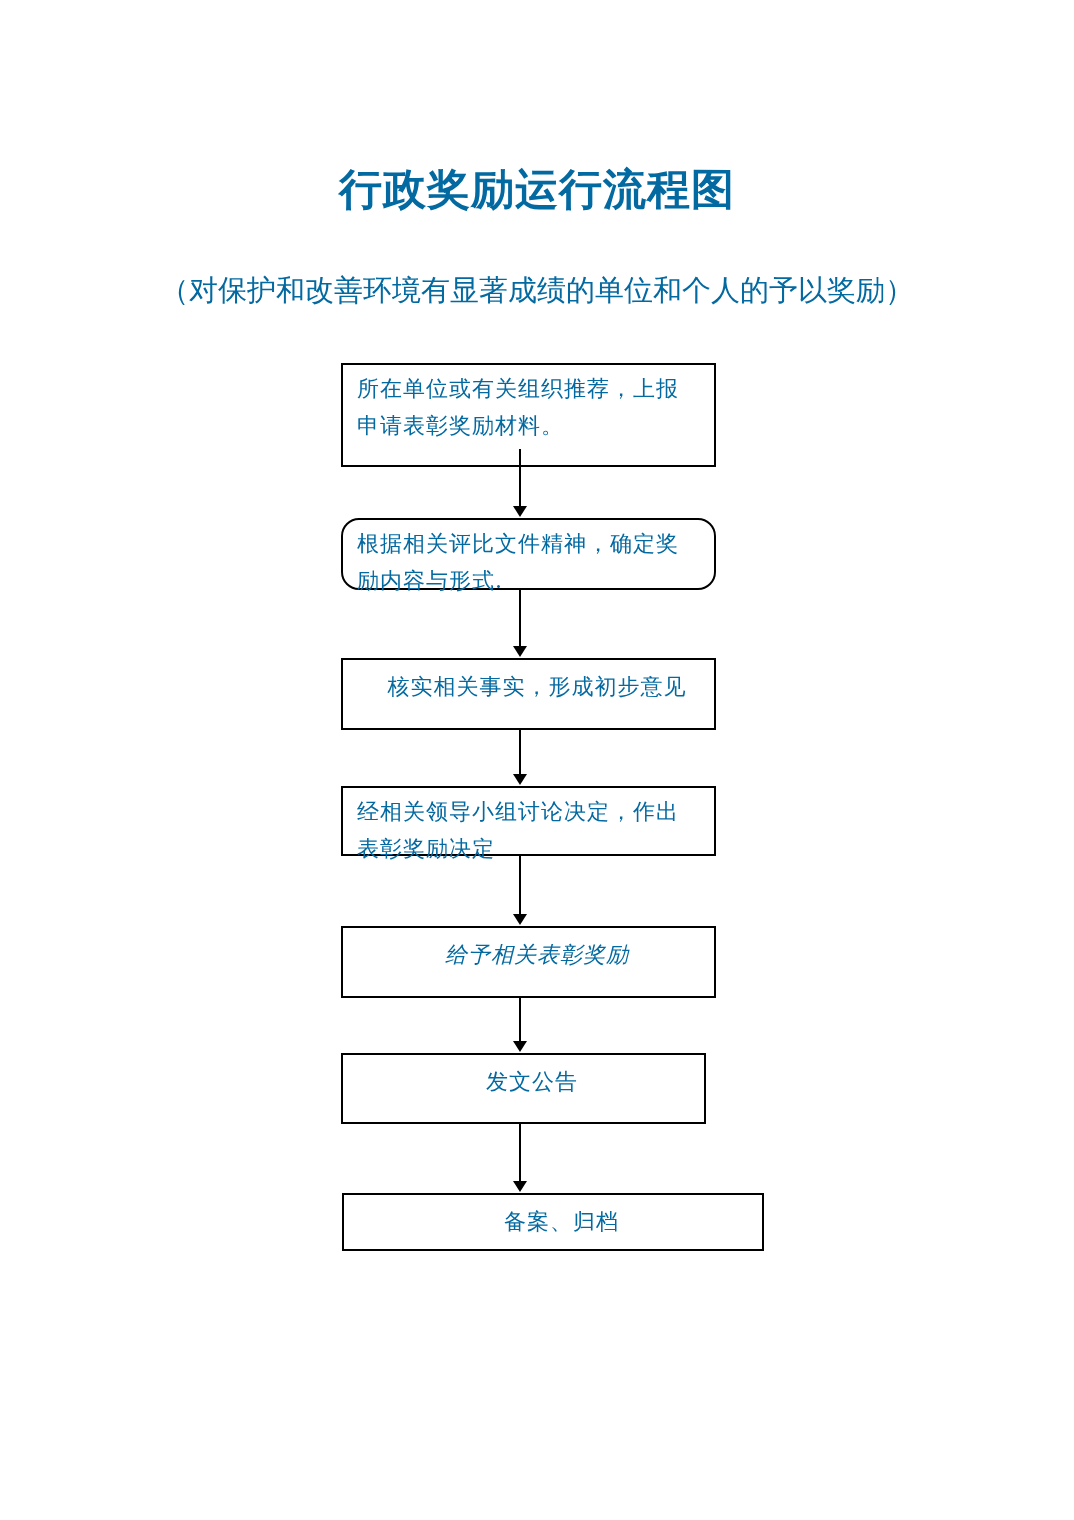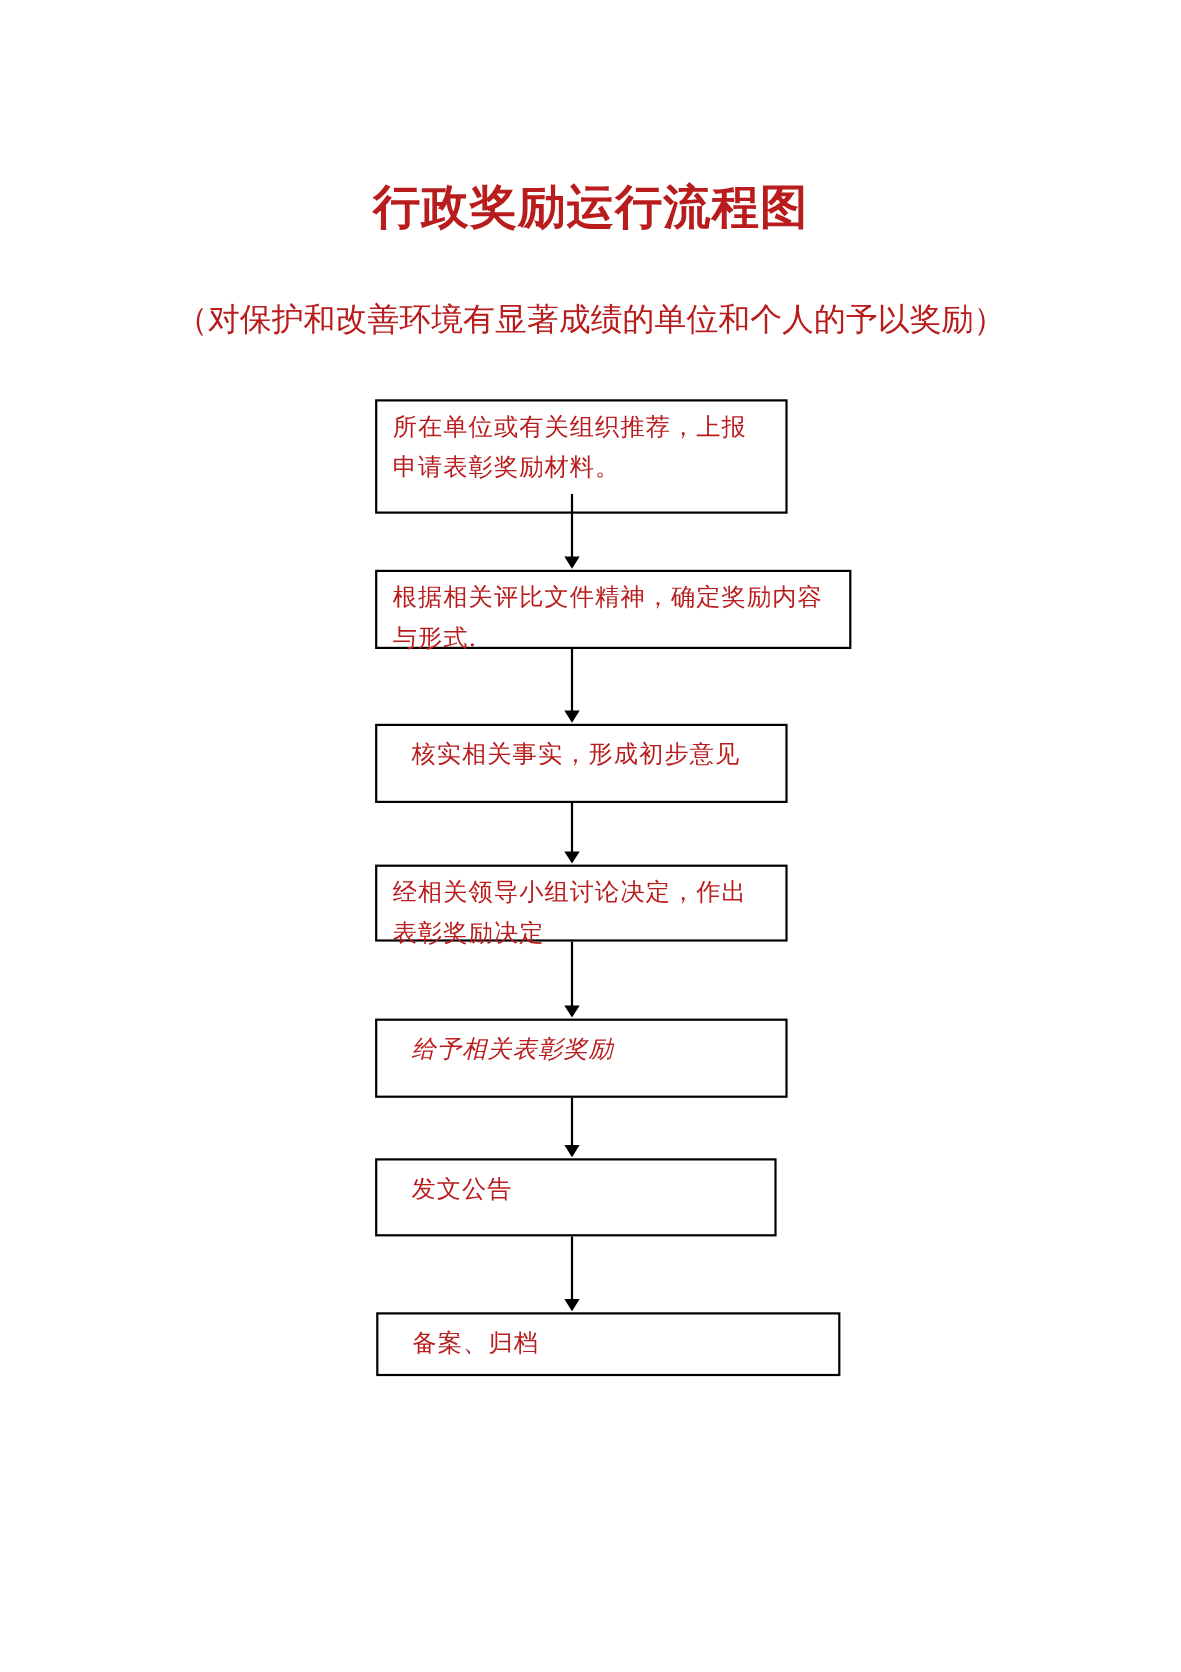--- a/index.html
+++ b/index.html
@@ -8,21 +8,21 @@
     padding: 0;
     background: #888;
   }
   .page {
     position: relative;
     width: 1074px;
     height: 1520px;
     margin: 0 auto;
     background: #ffffff;
     font-family: "DejaVu Serif", "Liberation Serif", serif;
-    color: #b91c1c;
+    color: #0369a1;
     overflow: hidden;
   }
   .doc-title {
     position: absolute;
     top: 160px;
     left: 0;
     width: 100%;
     margin: 0;
     text-align: center;
     font-size: 43px;
@@ -46,26 +46,26 @@
     position: absolute;
     box-sizing: border-box;
     border: 2px solid #000000;
     background: #ffffff;
     font-size: 22px;
     line-height: 37px;
     letter-spacing: 1px;
     padding: 5px 14px 0 14px;
   }
   .flow-node.align-left   { text-align: left; }
-  .flow-node.align-center { padding-top: 8px; padding-left: 31px; }
+  .flow-node.align-center { text-align: center; padding-top: 8px; padding-left: 31px; }
 
   .n1 { left: 341px; top: 363px;  width: 375px; height: 104px; }
-  .n2 { left: 341px; top: 518px;  width: 433px; height: 72px; }
+  .n2 { left: 341px; top: 518px;  width: 375px; height: 72px; border-radius: 18px; }
   .n3 { left: 341px; top: 658px;  width: 375px; height: 72px; }
-  .n4 { left: 341px; top: 786px;  width: 375px; height: 70px; }
+  .n4 { left: 341px; top: 786px;  width: 375px; height: 70px; font-family: Liberation Serif, serif; }
   .n5 { left: 341px; top: 926px;  width: 375px; height: 72px; font-style: italic; }
   .n6 { left: 341px; top: 1053px; width: 365px; height: 71px; }
   .n7 { left: 342px; top: 1193px; width: 422px; height: 58px; }
 
   .arrow {
     position: absolute;
     left: 513px;
     width: 14px;
   }
   .arrow .shaft {

